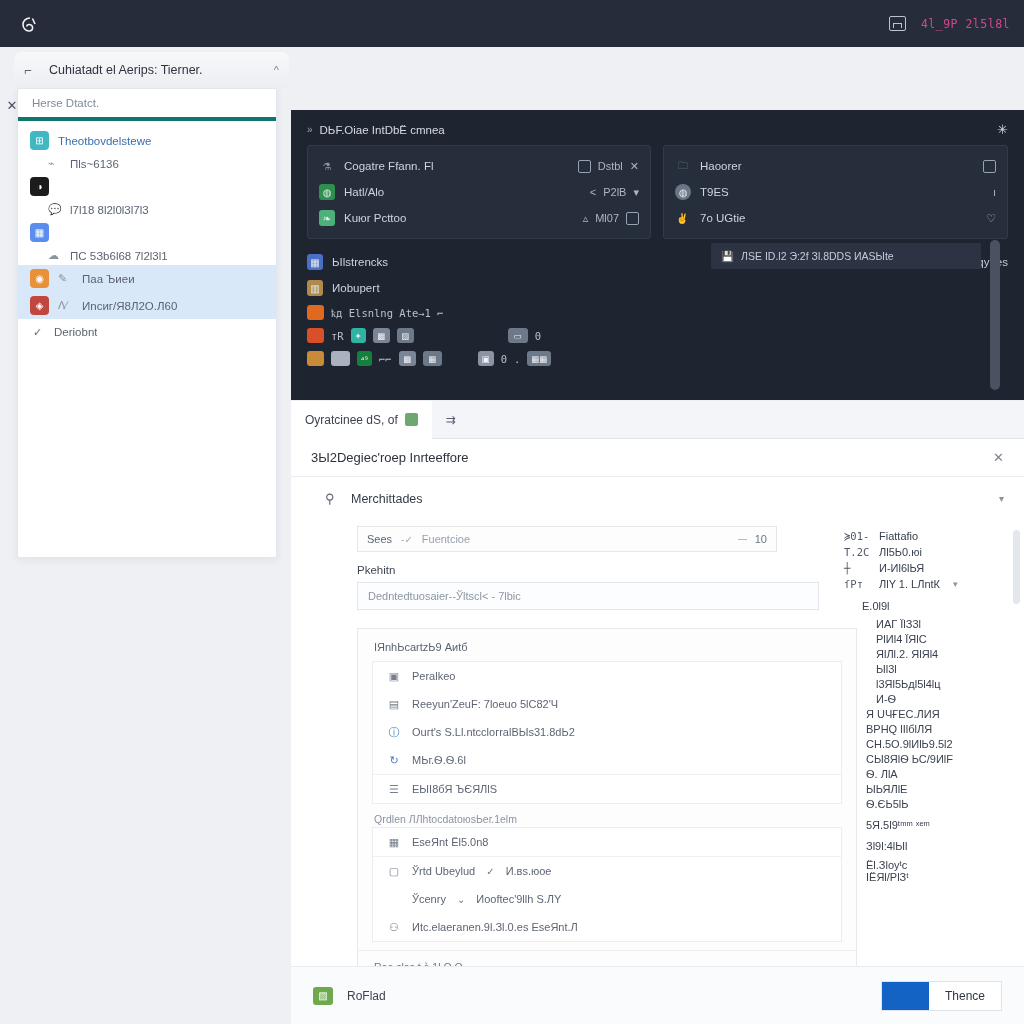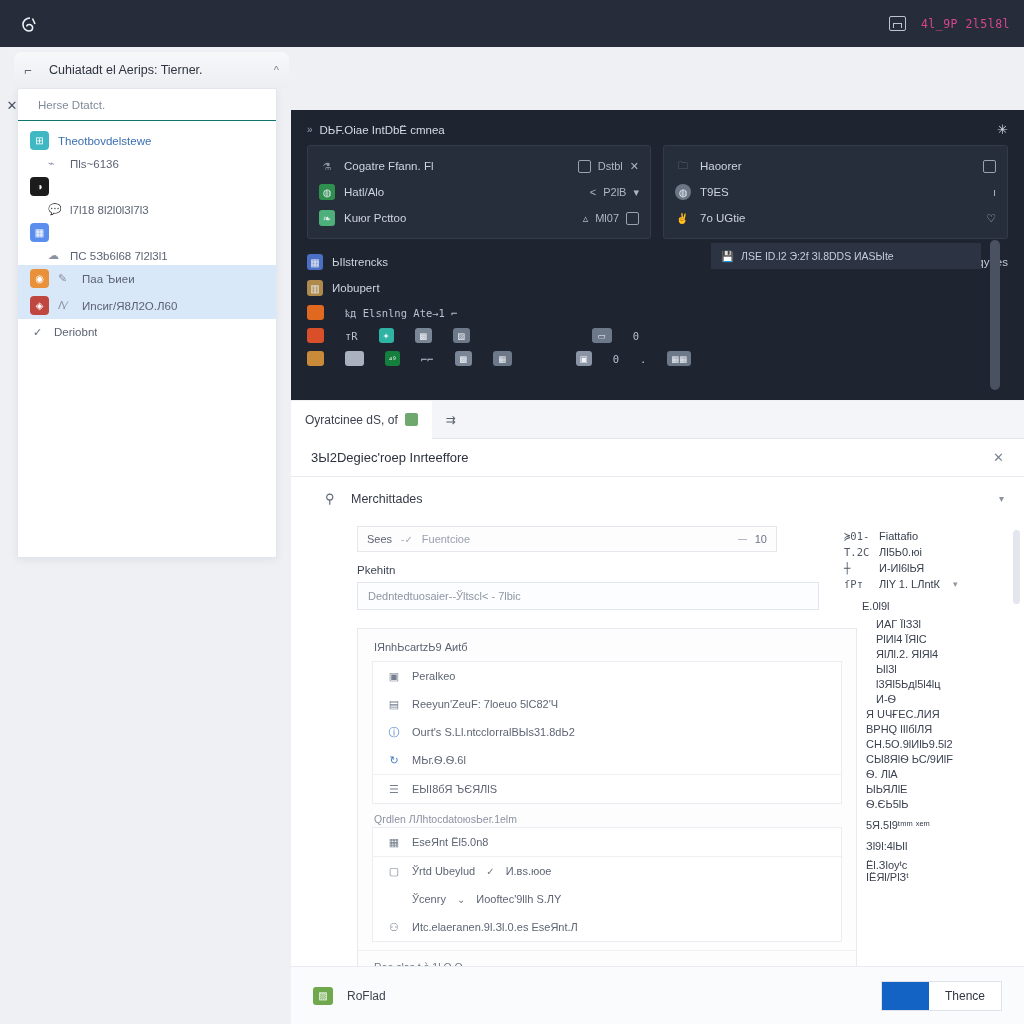--- a/index.html
+++ b/index.html
@@ -54,22 +54,22 @@
     background: #ffffff; border: 1px solid #e3e6ec;
     border-radius: 2px; box-shadow: 0 2px 9px rgba(30,40,60,.07);
     z-index: 20; overflow: hidden;
   }
   .lp-close {
     position: absolute; left: 4px; top: 98px; width: 16px; height: 16px;
     color: #4a5160; font-size: 13px; line-height: 16px; text-align: center;
     z-index: 25;
   }
   .lp-header {
-    height: 32px; display: flex; align-items: center; padding: 0 20px;
-    font-size: 11.5px; color: #818a9b; border-bottom: 1px solid #0f766e;
+    height: 32px; display: flex; align-items: center; padding: 0 14px;
+    font-size: 11.5px; color: #818a9b; border-bottom: 4px solid #0f766e;
   }
   .lp-list { padding: 6px 0; }
   .lp-row {
     display: flex; align-items: center; gap: 9px;
     padding: 4px 12px; min-height: 26px;
   }
   .lp-row.sel { background: #d9e8f8; }
   .lp-badge {
     width: 19px; height: 19px; border-radius: 4px; flex: 0 0 19px;
     display: flex; align-items: center; justify-content: center;
@@ -107,21 +107,21 @@
     display: flex; align-items: center; justify-content: center;
     font-size: 10px; color: #e7ebf2;
   }
   .dp-label { font-size: 11.5px; color: #cdd4e0; white-space: nowrap; }
   .dp-actions { margin-left: auto; display: flex; align-items: center; gap: 7px; }
   .dp-act { font-size: 11px; color: #aeb6c5; }
   .dp-sq { width: 13px; height: 13px; border: 1.2px solid #99a2b2; border-radius: 2px; }
   .dp-list2 { padding: 10px 16px 0 16px; }
   .dp-row2 { display: flex; align-items: center; gap: 9px; padding: 5px 0; min-height: 24px; }
   .dp-trail { margin-left: auto; font-size: 11.5px; color: #c3cad7; }
-  .chipline { display: flex; align-items: center; gap: 21px; padding: 4px 0; }
+  .chipline { display: flex; align-items: center; gap: 7px; padding: 4px 0; }
   .chip {
     height: 15px; min-width: 15px; border-radius: 3px;
     display: flex; align-items: center; justify-content: center;
     font-size: 8.5px; color: #f0f3f8; padding: 0 2px;
   }
   .glyphtxt { font-size: 10.5px; color: #b9c1cf; font-family: "DejaVu Sans Mono", monospace; }
   .dp-toast {
     position: absolute; left: 420px; top: 133px; width: 270px; height: 26px;
     background: #2c3342; display: flex; align-items: center; gap: 7px;
     padding: 0 10px; font-size: 10.5px; color: #c6cdda;

